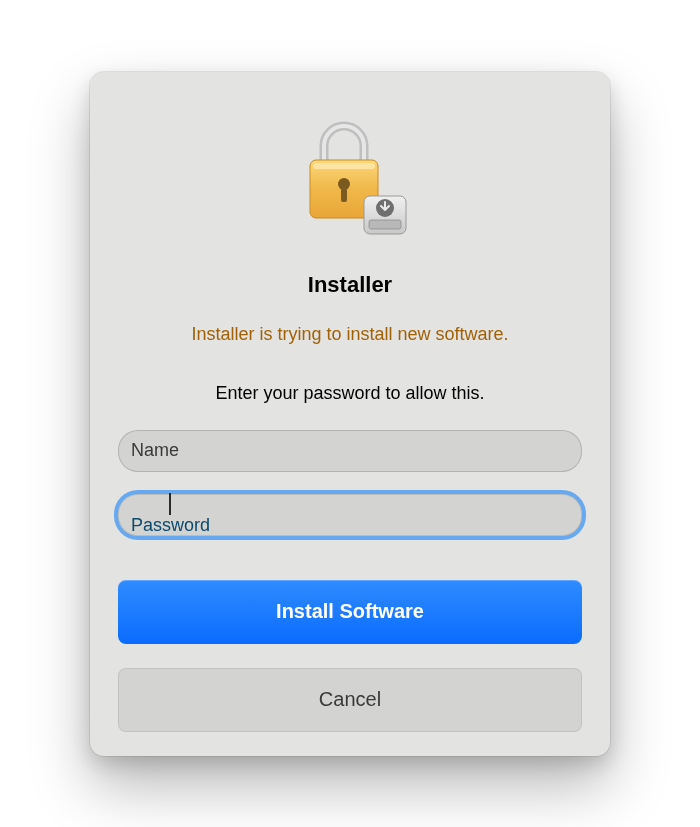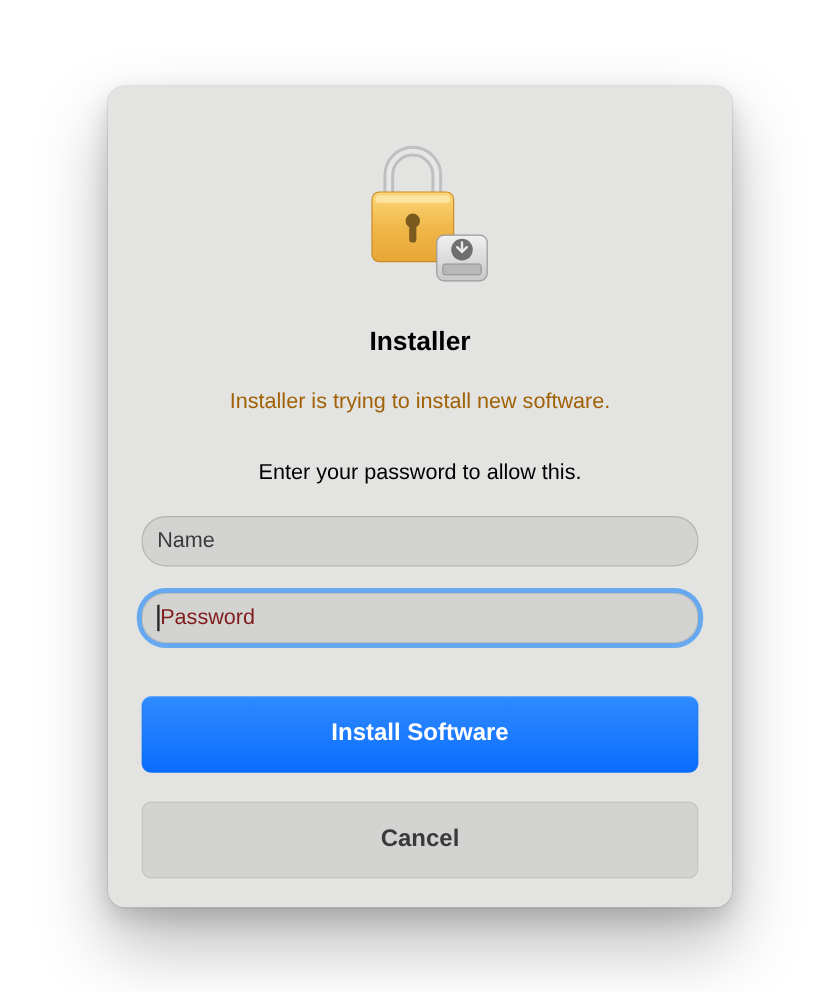--- a/index.html
+++ b/index.html
@@ -66,23 +66,24 @@
       color: #3a3a3a;
     }
     .field.focused {
       border: 1px solid rgba(0,0,0,0.1);
       box-shadow: 0 0 0 4px rgba(0,122,255,0.55);
     }
     .field-text {
       color: #3a3a3a;
     }
     .placeholder {
-      color: #7f1d1d;
+      color: #0c4a6e;
       display: flex;
       align-items: center;
+      flex-direction: column;
     }
     .caret {
       width: 1.5px;
       height: 22px;
       background: #2a2a2a;
       margin-right: 1px;
       display: inline-block;
     }
     .spacer {
       height: 10px;
@@ -101,21 +102,21 @@
     }
     .btn-primary {
       background: linear-gradient(to bottom, #2f8bff, #0a6cff);
       color: #ffffff;
       font-weight: 600;
       box-shadow: inset 0 1px 0 rgba(255,255,255,0.25);
     }
     .btn-secondary {
       background: #d3d3d1;
       color: #3a3a3a;
-      font-weight: 700;
+      font-weight: 400;
       border: 1px solid rgba(0,0,0,0.08);
       margin-bottom: 0;
     }
   </style>
 </head>
 <body>
 
 <div class="dialog">
 
   <div class="icon-wrap">

